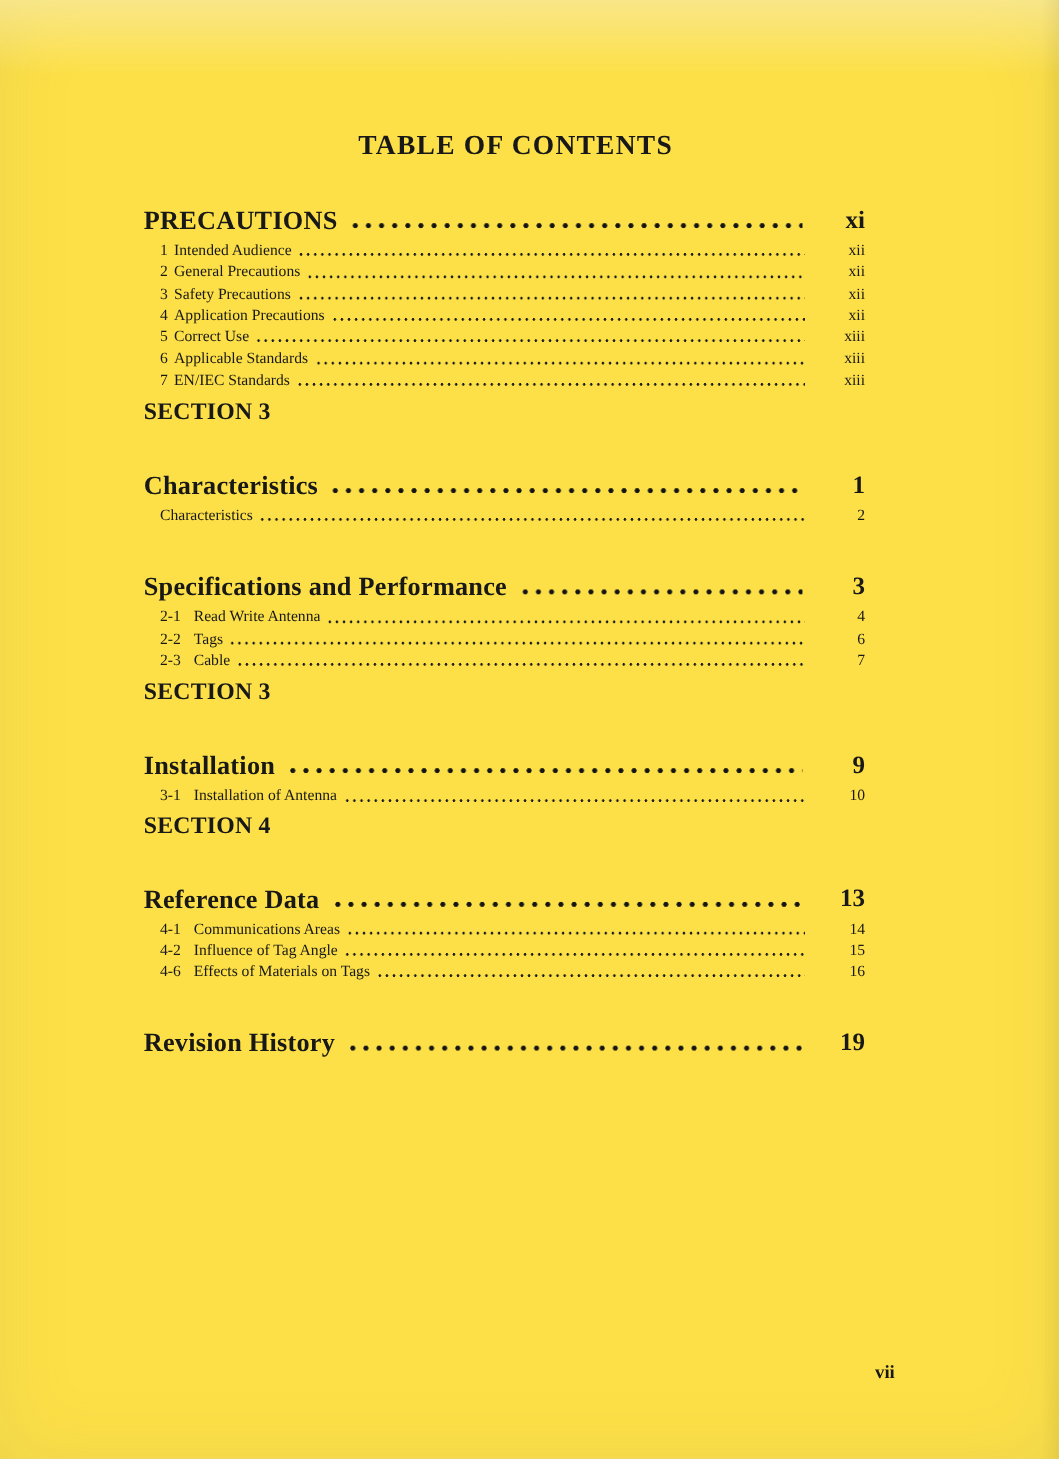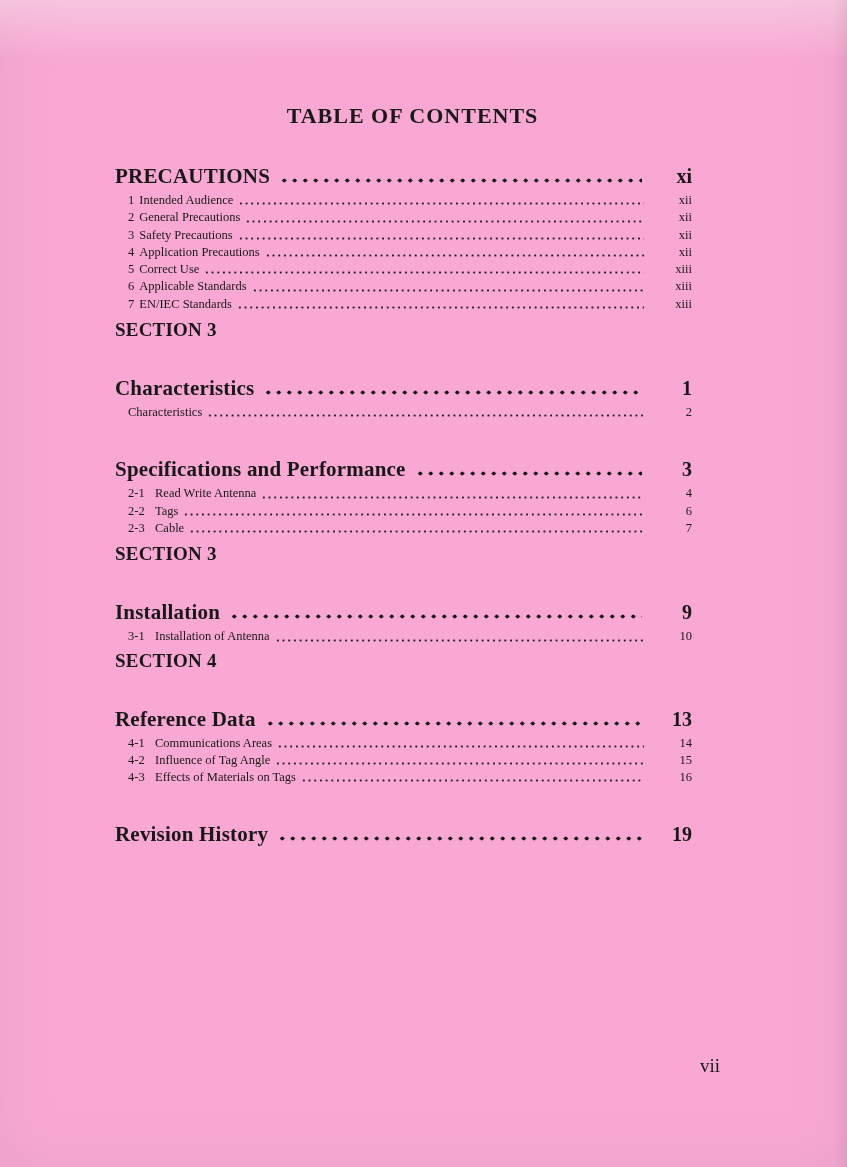--- a/index.html
+++ b/index.html
@@ -2,21 +2,21 @@
 <html><head>
 <meta charset="utf-8">
 <style>
   html, body { margin: 0; padding: 0; }
   body { background: #d8d8d4; }
 
   .page {
     position: relative;
     width: 847px;
     height: 1167px;
-    background: #f9a8d4;
+    background: #fde047;
     overflow: hidden;
     font-family: "Liberation Serif", "DejaVu Serif", serif;
     color: #181818;
     box-shadow: inset 0 0 60px rgba(120,120,110,0.12);
   }
   
   .scan-shade-top {
     position: absolute; left: 0; top: 0; width: 100%; height: 60px;
     background: linear-gradient(to bottom, rgba(255,255,255,0.35), rgba(255,255,255,0));
     pointer-events: none;
@@ -108,23 +108,23 @@
 
   .g1 { margin-top: 6px; }
   .g2 { margin-top: 8px; }
   .g3 { margin-top: 6px; }
   .g4 { margin-top: 4px; }
   .g5 { margin-top: 3px; }
 
   .page-num {
     position: absolute;
     left: 700px;
-    top: 1055px;
-    font-size: 19px;
-    font-weight: normal;
+    top: 1090px;
+    font-size: 15px;
+    font-weight: bold;
   }
 </style>
 </head>
 <body>
 
 <div class="page">
   <div class="scan-shade-top"></div>
   <div class="scan-shade-right"></div>
 
   <div class="content">
@@ -258,21 +258,21 @@
           <span class="leader"></span>
           <span class="pg">14</span>
         </div>
         <div class="item-row">
           <span class="num">4-2</span>
           <span class="t">Influence of Tag Angle</span>
           <span class="leader"></span>
           <span class="pg">15</span>
         </div>
         <div class="item-row">
-          <span class="num">4-3</span>
+          <span class="num">4-6</span>
           <span class="t">Effects of Materials on Tags</span>
           <span class="leader"></span>
           <span class="pg">16</span>
         </div>
       </div>
     </div>
 
     <div class="group chapter g5">
       <div class="toc-head-row">
         <span class="t">Revision History</span>

